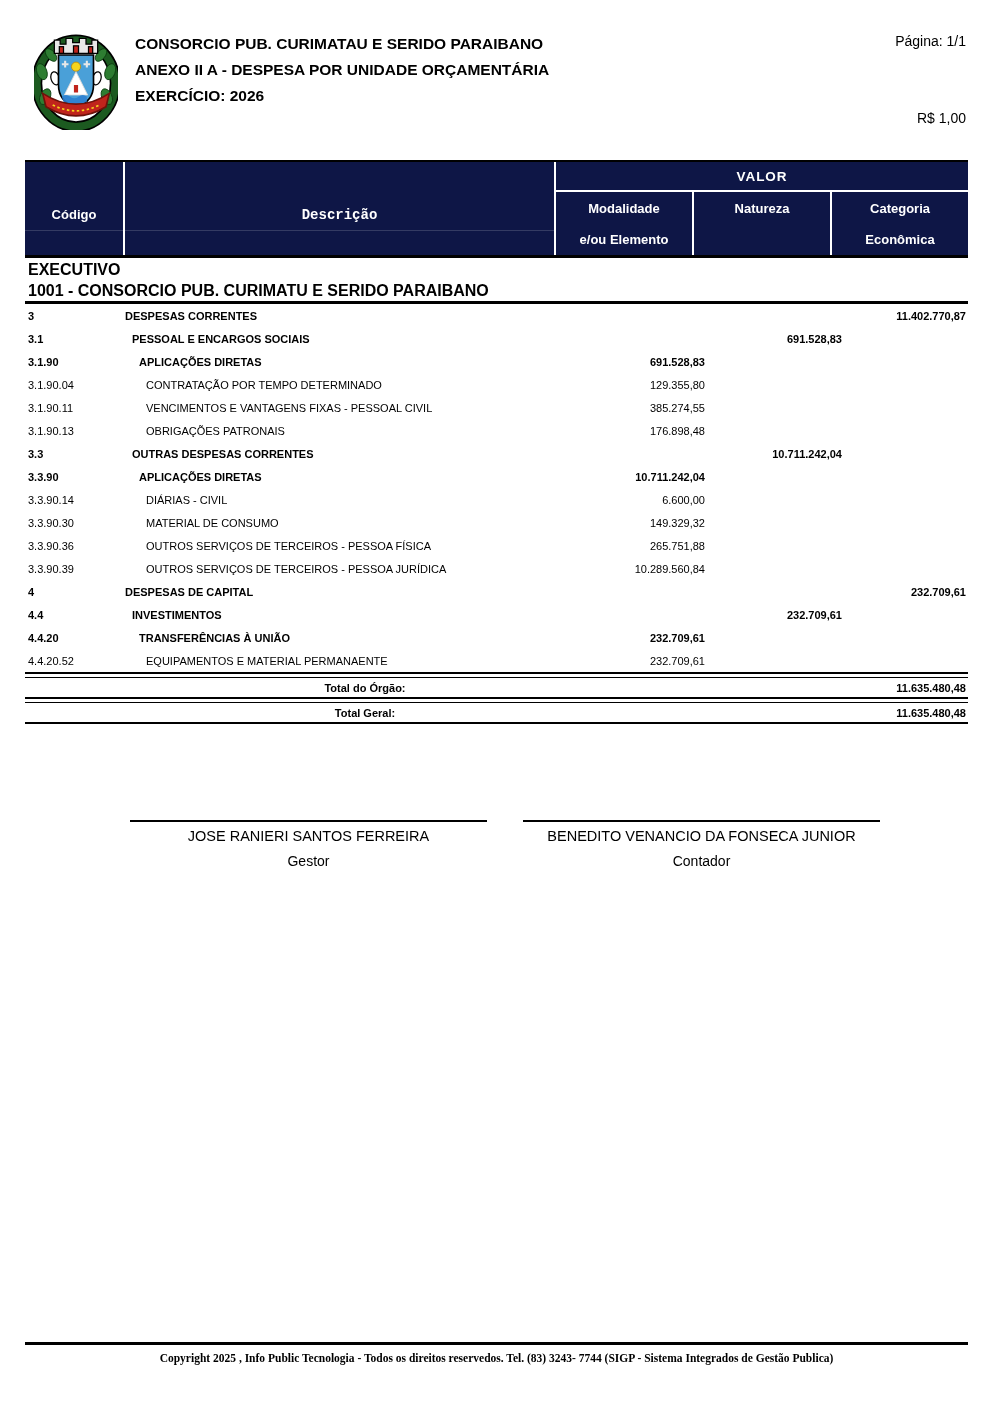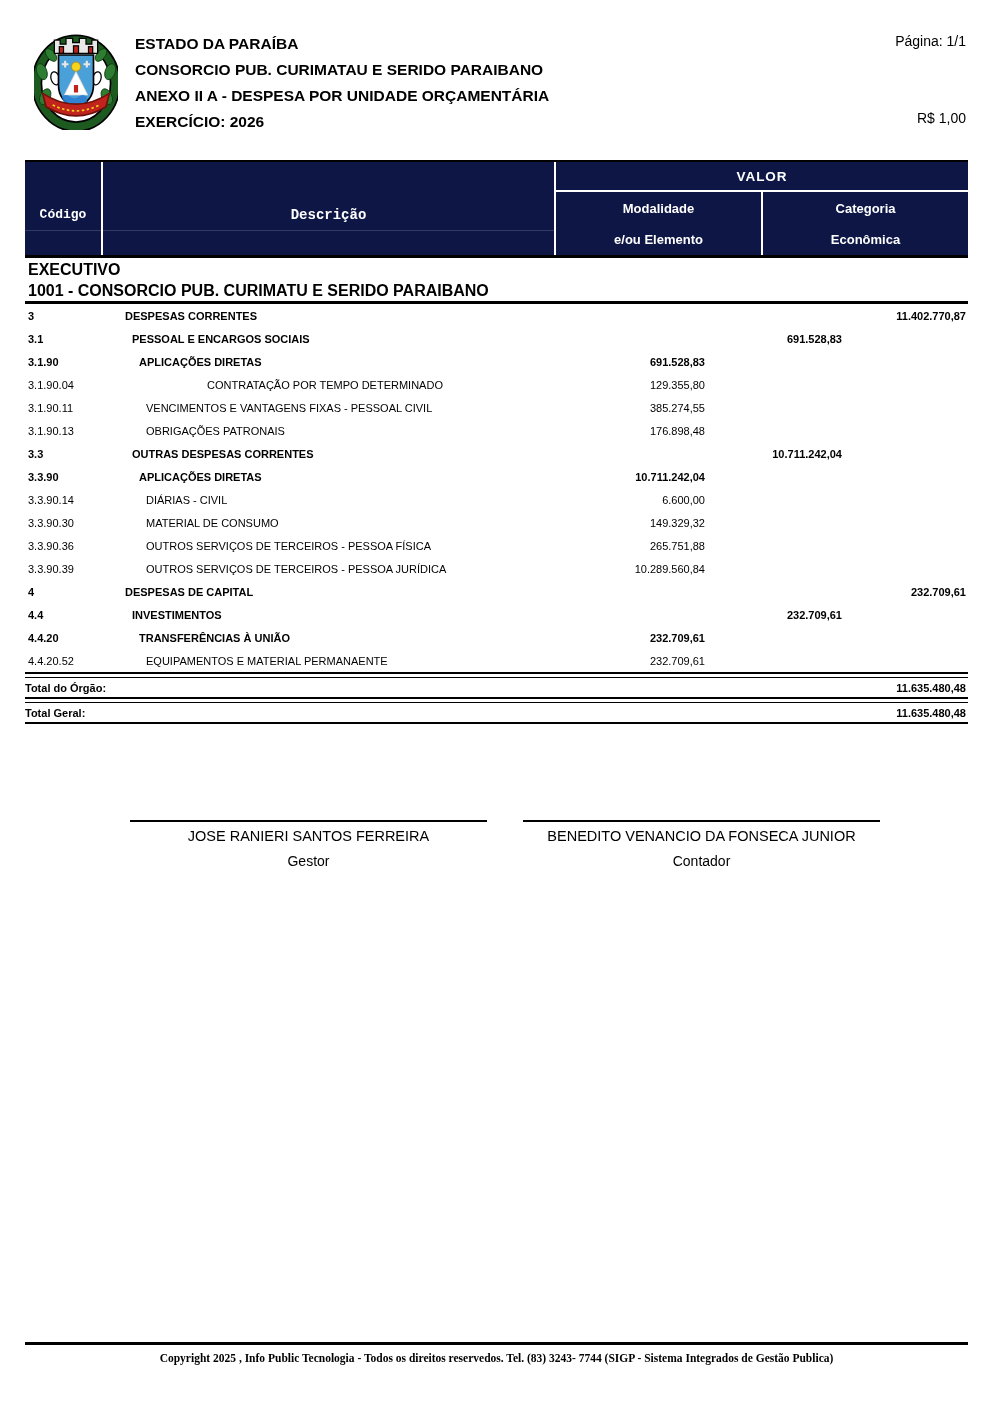--- a/index.html
+++ b/index.html
@@ -22,21 +22,21 @@
   .page-num{position:absolute;top:33px;right:34px;font-size:14px;}
   .currency{position:absolute;top:110px;right:34px;font-size:14px;}
 
   
   .table{position:absolute;left:25px;top:160px;width:943px;}
   .thead{
     display:flex;background:var(--header-bg);color:var(--header-text);
     height:98px;border-top:2px solid #000;border-bottom:3px solid #000;
     font-weight:bold;
   }
-  .th-codigo{width:78px;border-right:2px solid #fff;display:flex;align-items:center;justify-content:center;padding-top:12px;font-size:13px;position:relative;font-family:Liberation Mono, monospace;}
+  .th-codigo{width:100px;border-right:2px solid #fff;display:flex;align-items:center;justify-content:center;padding-top:12px;font-size:13px;position:relative;}
   .th-desc{flex:1;border-right:2px solid #fff;display:flex;align-items:center;justify-content:center;padding-top:12px;font-size:14px;position:relative;font-family:Liberation Mono, monospace;}
   .th-codigo::after,.th-desc::after{content:"";position:absolute;left:0;right:0;top:68px;height:1px;background:rgba(255,255,255,0.16);}
   .th-right{width:412px;display:flex;flex-direction:column;justify-content:space-between;}
   .th-valor{height:30px;border-bottom:2px solid #fff;display:flex;align-items:center;justify-content:center;font-size:13.5px;letter-spacing:1px;}
   .th-subcols{flex:1;display:flex;}
   .th-sub{flex:1;display:flex;flex-direction:column;font-size:13px;}
   .th-sub + .th-sub{border-left:2px solid #fff;}
   .th-sub span{height:32px;display:flex;align-items:center;justify-content:center;}
   .th-sub .l2{height:31px;}
 
@@ -47,21 +47,21 @@
   .trow.bold{font-weight:bold;}
   .c-code{width:99px;padding-left:3px;}
   .c-desc{width:380px;white-space:nowrap;overflow:hidden;}
   .c-mod{width:201px;text-align:right;}
   .c-nat{width:137px;text-align:right;}
   .c-cat{width:124px;text-align:right;}
 
   .sep-double{height:6px;border-top:2px solid #000;border-bottom:1px solid #000;}
   .sep-single{border-top:2px solid #000;}
   .total-row{height:19px;display:flex;align-items:center;font-weight:bold;font-size:11px;}
-  .t-label{width:680px;text-align:left;}
+  .t-label{width:680px;text-align:center;}
   .t-value{width:261px;text-align:right;}
 
   
   .signatures{position:absolute;top:820px;left:0;width:1000px;}
   .sig{position:absolute;top:0;width:357px;text-align:center;border-top:2px solid #000;padding-top:6px;}
   .sig.first{left:130px;}
   .sig.second{left:523px;}
   .sig .name{font-size:14.5px;line-height:17px;max-width:312px;margin:0 auto;}
   .sig .role{font-size:14px;margin-top:8px;}
 
@@ -108,41 +108,44 @@
       <path d="M36 78 L50 50 L64 78 Z" fill="#FFFFFF" stroke="#D8D8D8" stroke-width="1"></path>
       <rect x="47.5" y="66" width="5" height="9" fill="#C0241C"></rect>
       <path d="M33 80 q5 -4 10 0 t10 0 t10 0 l0 6 q-12 8 -28 0 z" fill="#2D7FD0" opacity="0.9"></path>
 
       <path d="M10 76 Q50 102 90 76 L86 92 Q50 114 14 92 Z" fill="#C0241C" stroke="#6E120B" stroke-width="2"></path>
       <path d="M22 90 Q50 104 78 90" fill="none" stroke="#F7D41C" stroke-width="2" stroke-dasharray="3 3"></path>
     </svg>
   </div>
 
   <div class="titles">
-    <div>ESTADO DA PARAÍBA</div>
     <div>CONSORCIO PUB. CURIMATAU E SERIDO PARAIBANO</div>
     <div>ANEXO II A - DESPESA POR UNIDADE ORÇAMENTÁRIA</div>
     <div>EXERCÍCIO: 2026</div>
   </div>
 
   <div class="page-num">Página: 1/1</div>
   <div class="currency">R$ 1,00</div>
 
   <div class="table">
     <div class="thead">
       <div class="th-codigo">Código</div>
       <div class="th-desc">Descrição</div>
       <div class="th-right">
         <div class="th-valor">VALOR</div>
         <div class="th-subcols">
           <div class="th-sub">
             <span class="l1">Modalidade</span>
             <span class="l2">e/ou Elemento</span>
           </div>
           <div class="th-sub">
+            <span class="l1">Natureza</span>
+            <span class="l2"></span>
+          </div>
+          <div class="th-sub">
             <span class="l1">Categoria</span>
             <span class="l2">Econômica</span>
           </div>
         </div>
       </div>
     </div>
 
     <div class="tbody">
       <div class="section-row">EXECUTIVO</div>
       <div class="section-row underlined">1001 - CONSORCIO PUB. CURIMATU E SERIDO PARAIBANO</div>
@@ -166,21 +169,21 @@
     <div class="trow bold">
       <div class="c-code">3.1.90</div>
       <div class="c-desc" style="padding-left: 15px;">APLICAÇÕES DIRETAS</div>
       <div class="c-mod">691.528,83</div>
       <div class="c-nat"></div>
       <div class="c-cat"></div>
     </div>
 
     <div class="trow">
       <div class="c-code">3.1.90.04</div>
-      <div class="c-desc" style="padding-left: 22px; text-align: center;">CONTRATAÇÃO POR TEMPO DETERMINADO</div>
+      <div class="c-desc" style="padding-left: 22px;">CONTRATAÇÃO POR TEMPO DETERMINADO</div>
       <div class="c-mod">129.355,80</div>
       <div class="c-nat"></div>
       <div class="c-cat"></div>
     </div>
 
     <div class="trow">
       <div class="c-code">3.1.90.11</div>
       <div class="c-desc" style="padding-left: 22px;">VENCIMENTOS E VANTAGENS FIXAS - PESSOAL CIVIL</div>
       <div class="c-mod">385.274,55</div>
       <div class="c-nat"></div>

